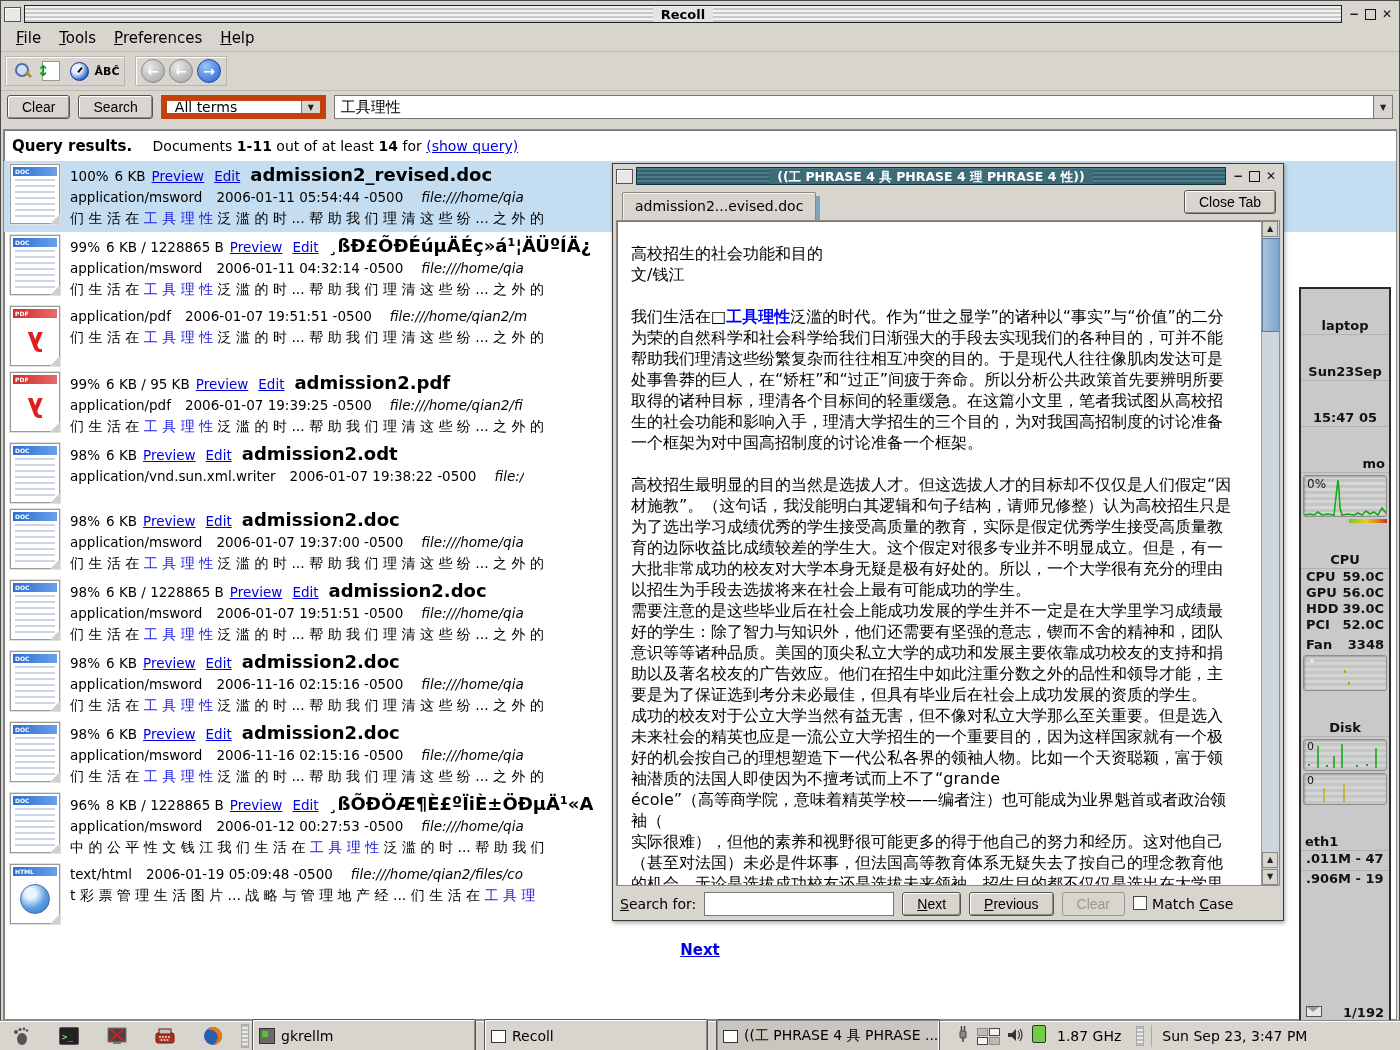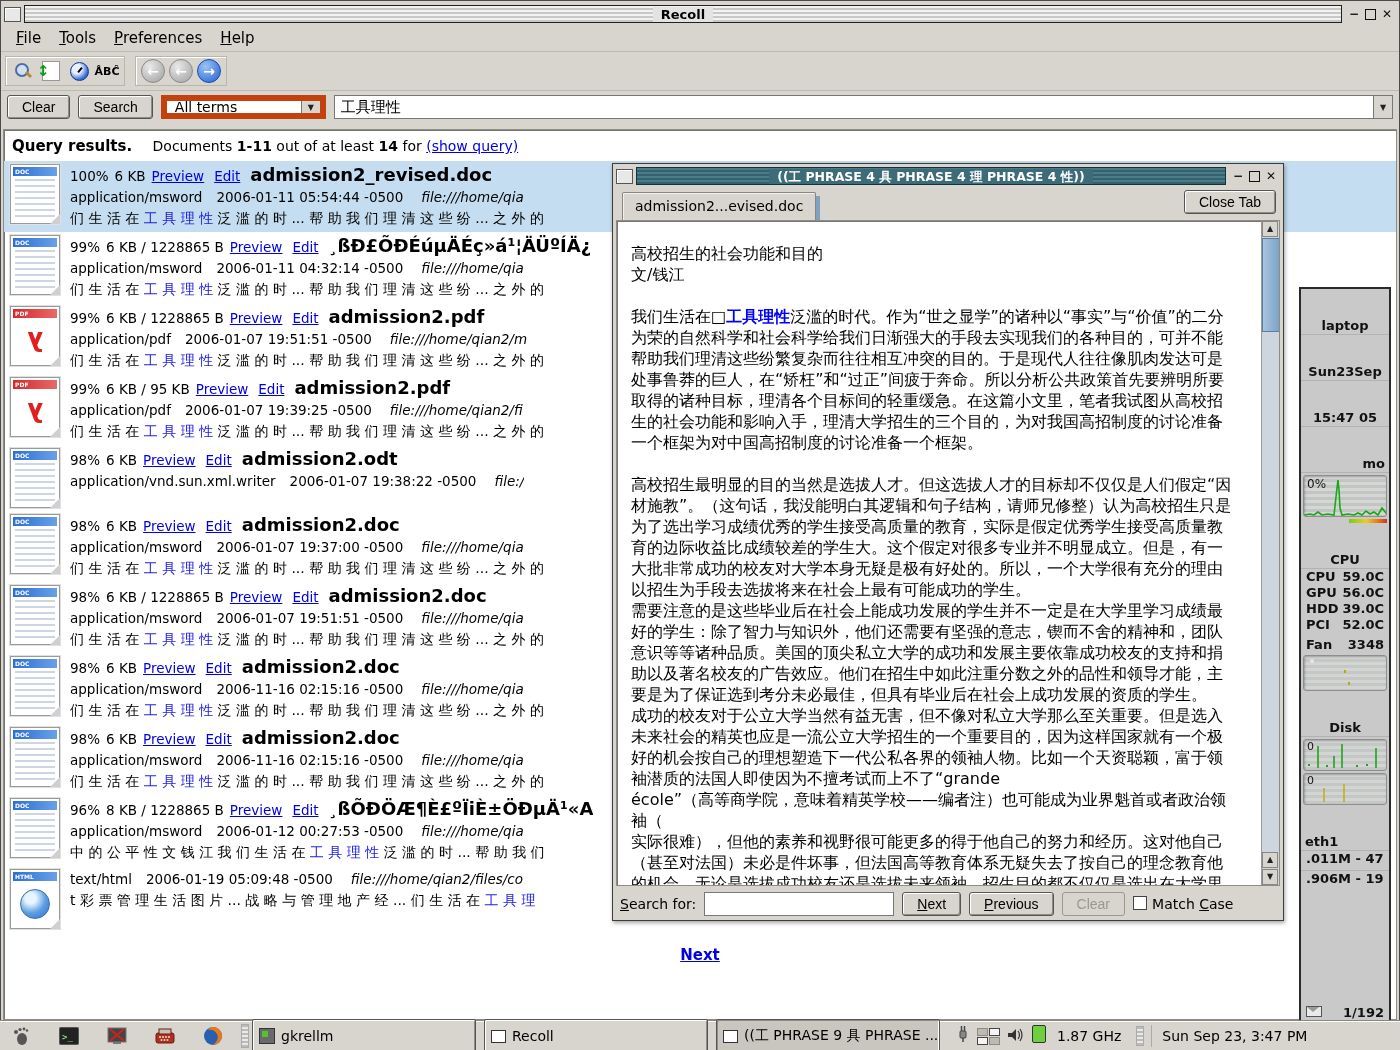--- a/index.html
+++ b/index.html
@@ -274,23 +274,20 @@
       </div>
     </div>
 
     <div class="rrow">
       <span class="ricon icon-pdf">
         <span class="band">PDF</span>
         <span class="body"></span>
         <span class="fold"></span>
       </span>
       <div class="rtext">
-        <div class="l1">
-          <span class="pct">99%</span><span class="size">6 KB / 1228865 B</span><a class="plink">Preview</a><a class="elink">Edit</a><b class="title">admission2.pdf</b>
-        </div>
         <div class="l2">
           <span class="mime">application/pdf</span><span class="date">2006-01-07 19:51:51 -0500</span><i class="url">file:///home/qian2/m</i>
         </div>
         <div class="l3">
           <span class="pre">们 生 活 在 </span><span class="term">工 具 理 性</span><span class="post"> 泛 滥 的 时 ... 帮 助 我 们 理 清 这 些 纷 ... 之 外 的</span>
         </div>
       </div>
     </div>
 
     <div class="rrow">
@@ -630,21 +627,21 @@
     <div class="taskbtn">
       <span class="gkmini"></span>
       <span>gkrellm</span>
     </div>
     <div class="taskbtn">
       <span class="winmini"></span>
       <span>Recoll</span>
     </div>
     <div class="taskbtn active">
       <span class="winmini"></span>
-      <span>((工 PHRASE 9 具 PHRASE ...</span>
+      <span>((工 PHRASE 4 具 PHRASE ...</span>
     </div>
     <div class="tray">
       <span>
         <svg width="14" height="18">
             <rect x="4" y="6" width="6" height="7" rx="1" fill="#888" stroke="#444"></rect>
             <line x1="5.5" y1="1" x2="5.5" y2="6" stroke="#444" stroke-width="1.5"></line>
             <line x1="8.5" y1="1" x2="8.5" y2="6" stroke="#444" stroke-width="1.5"></line>
             <line x1="7" y1="13" x2="7" y2="17" stroke="#444" stroke-width="1.5"></line>
           </svg>
       </span>

